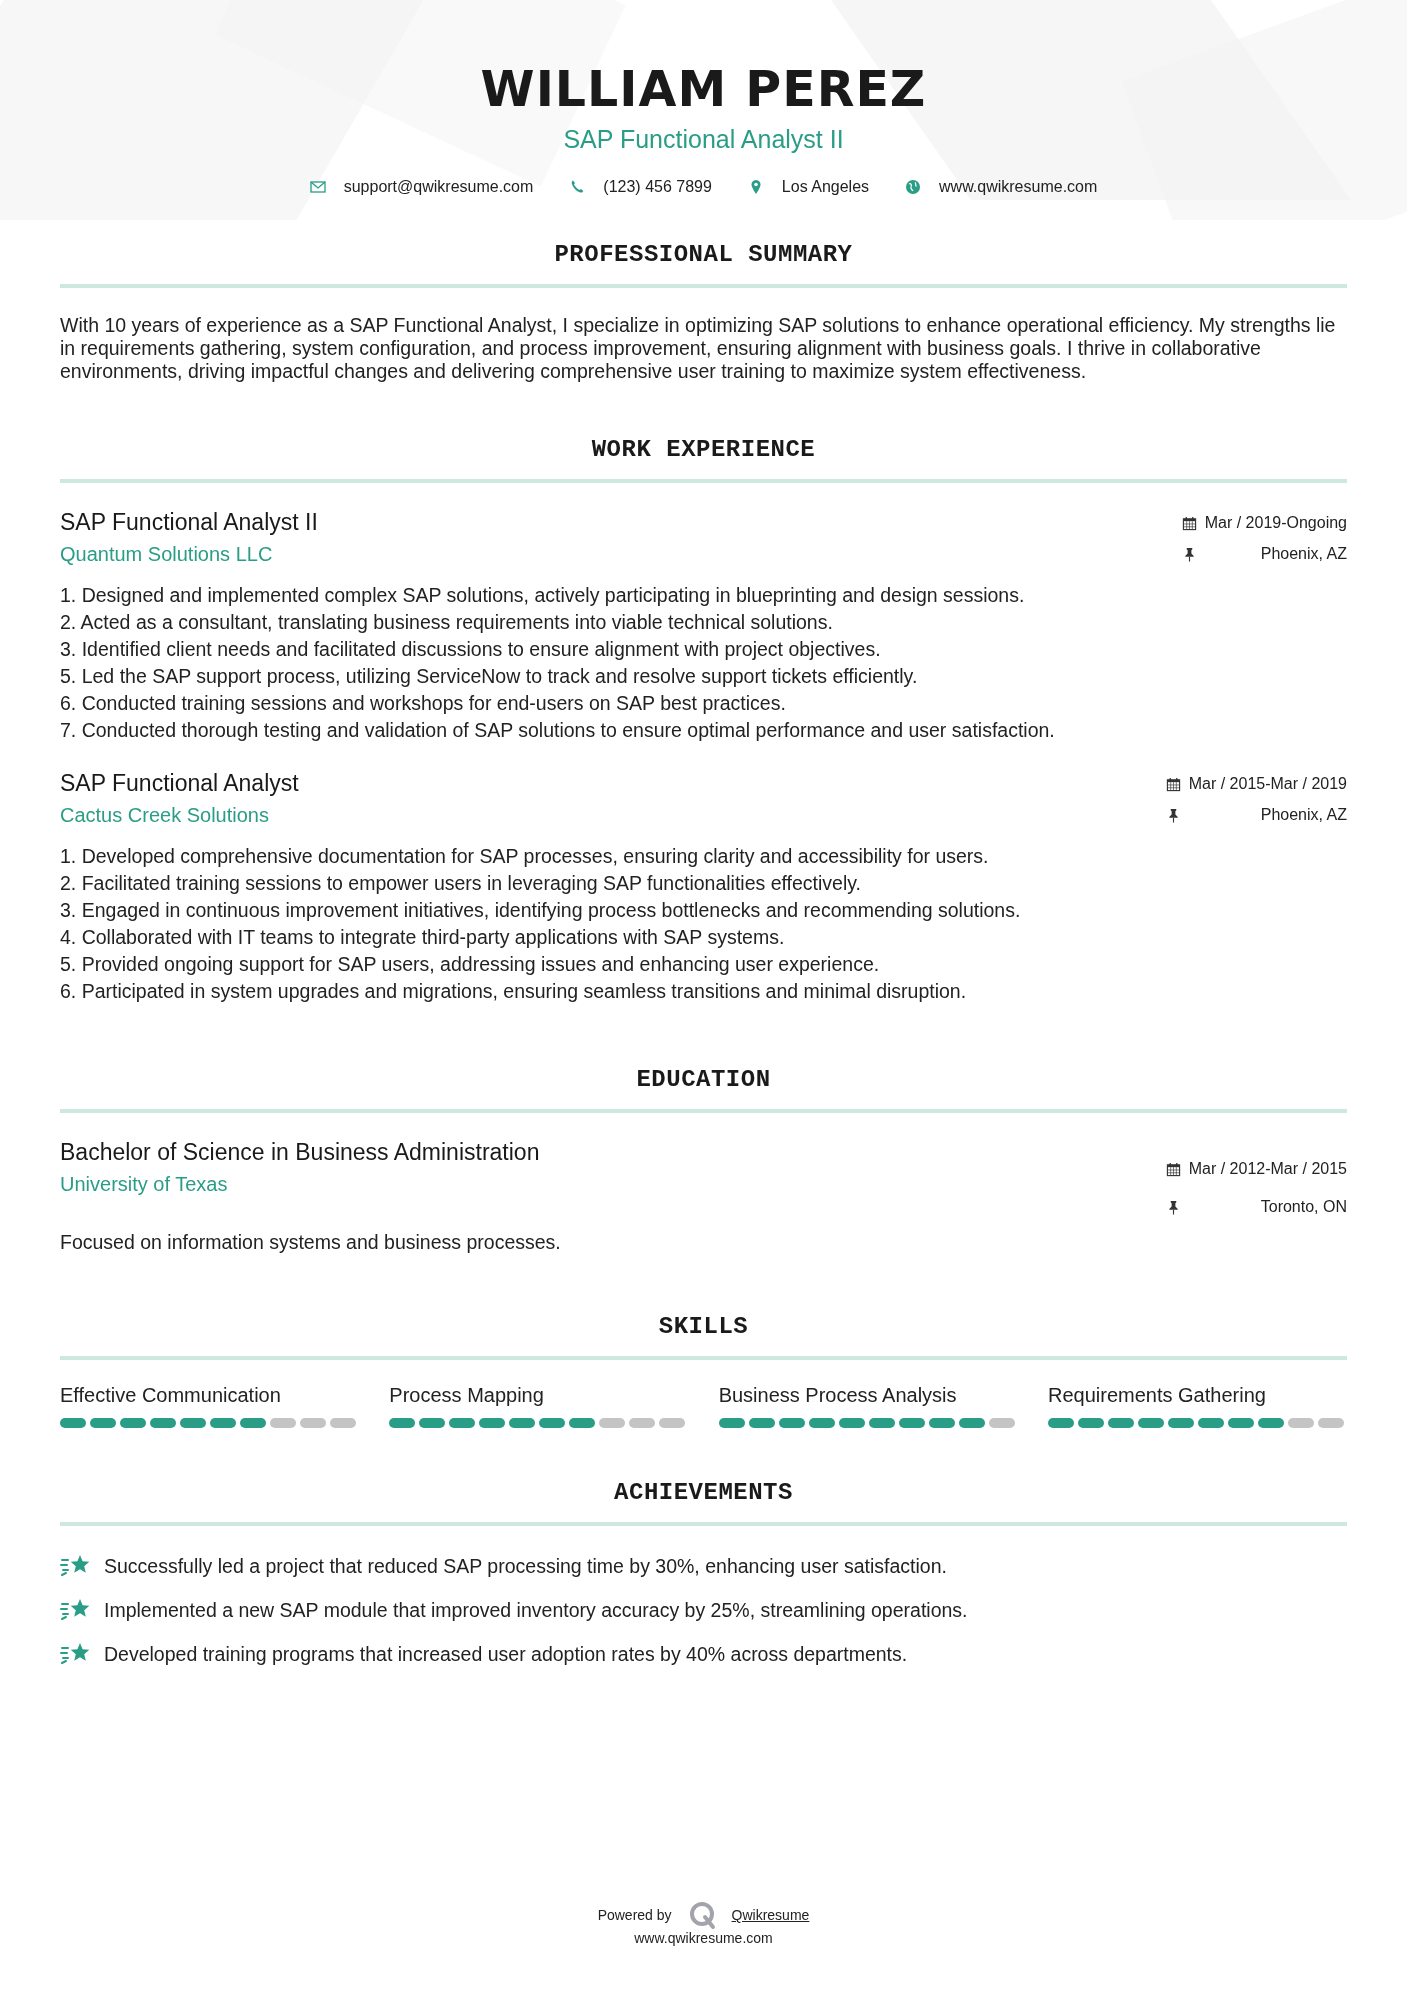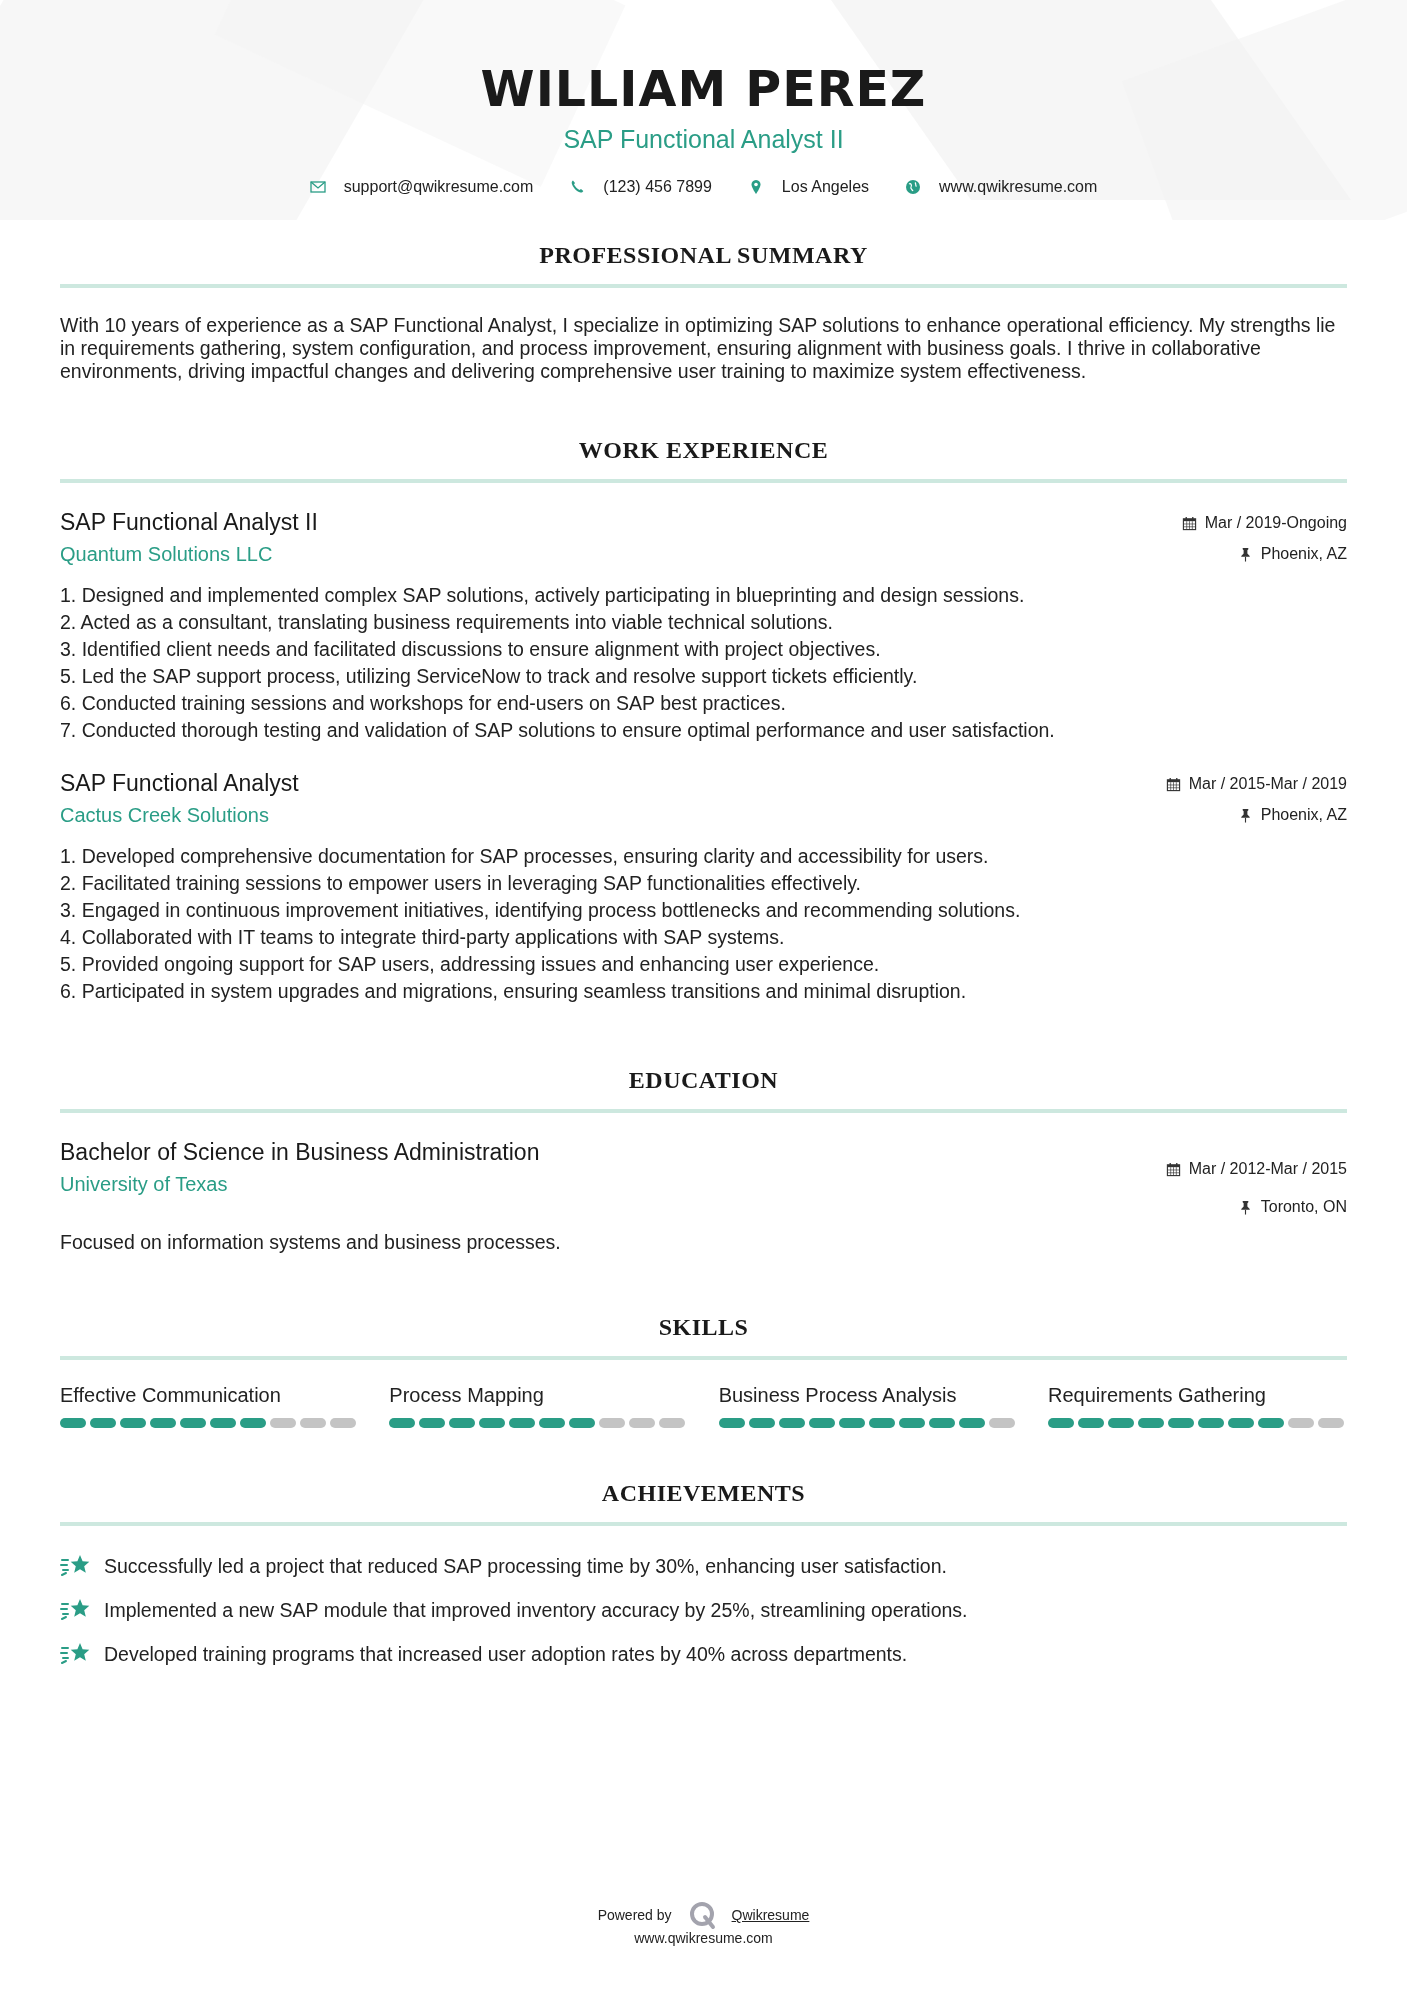--- a/index.html
+++ b/index.html
@@ -10,32 +10,32 @@
   .page { position: relative; z-index: 1; padding: 0 60px; }
 
   .header { text-align: center; padding-top: 58px; }
   .name { font-family: "DejaVu Sans", sans-serif; font-weight: 700; font-size: 49px; letter-spacing: 1px; color: #1a1a1a; line-height: 64px; }
   .role { font-size: 25px; color: #2a9d86; line-height: 30px; margin-top: 2px; }
   .contacts { display: flex; justify-content: center; align-items: center; gap: 16px; margin-top: 24px; font-size: 16px; color: #222; }
   .contact { display: flex; align-items: center; margin: 0 10px; }
   .contact .ico { width: 16px; height: 16px; margin-right: 18px; color: #2a9d86; display: inline-flex; align-items: center; justify-content: center; }
   .contact .ico svg { width: 16px; height: 16px; }
 
-  .section-title { text-align: center; font-family: Liberation Serif, serif; font-weight: 700; font-size: 24px; letter-spacing: .5px; color: #1a1a1a; line-height: 30px; }
+  .section-title { text-align: center; font-family: Liberation Mono, monospace; font-weight: 700; font-size: 24px; letter-spacing: .5px; color: #1a1a1a; line-height: 30px; }
   .rule { height: 4px; background: #cde8df; margin-top: 14px; }
 
   .summary { margin-top: 26px; font-size: 19.5px; line-height: 23px; color: #222; }
 
   .job { margin-top: 22px; }
   .job-head { display: flex; justify-content: space-between; align-items: flex-start; }
   .job-title { font-size: 23px; line-height: 30px; color: #1a1a1a; }
   .company { font-size: 20px; line-height: 28px; color: #2a9d86; margin-top: 3px; }
   .meta { text-align: right; font-size: 16px; color: #222; }
   .meta-row { display: flex; justify-content: flex-end; align-items: center; line-height: 20px; }
-  .meta-row + .meta-row { margin-top: 11px; }
+  .meta-row + .meta-row { margin-top: 11px; justify-content: space-between; }
   .meta-row .mi { width: 15px; height: 15px; margin-right: 8px; display: inline-flex; color: #333; }
   .meta-row .mi svg { width: 15px; height: 15px; }
   .bullets { list-style: none; margin-top: 14px; font-size: 19.5px; line-height: 27px; color: #222; }
   .bullets li { padding-left: 0; }
 
   .edu-desc { margin-top: 12px; font-size: 19.5px; line-height: 27px; color: #222; }
 
   .skills { display: flex; justify-content: space-between; margin-top: 22px; }
   .skill { width: 299px; }
   .skill-name { font-size: 20px; line-height: 26px; color: #222; }

